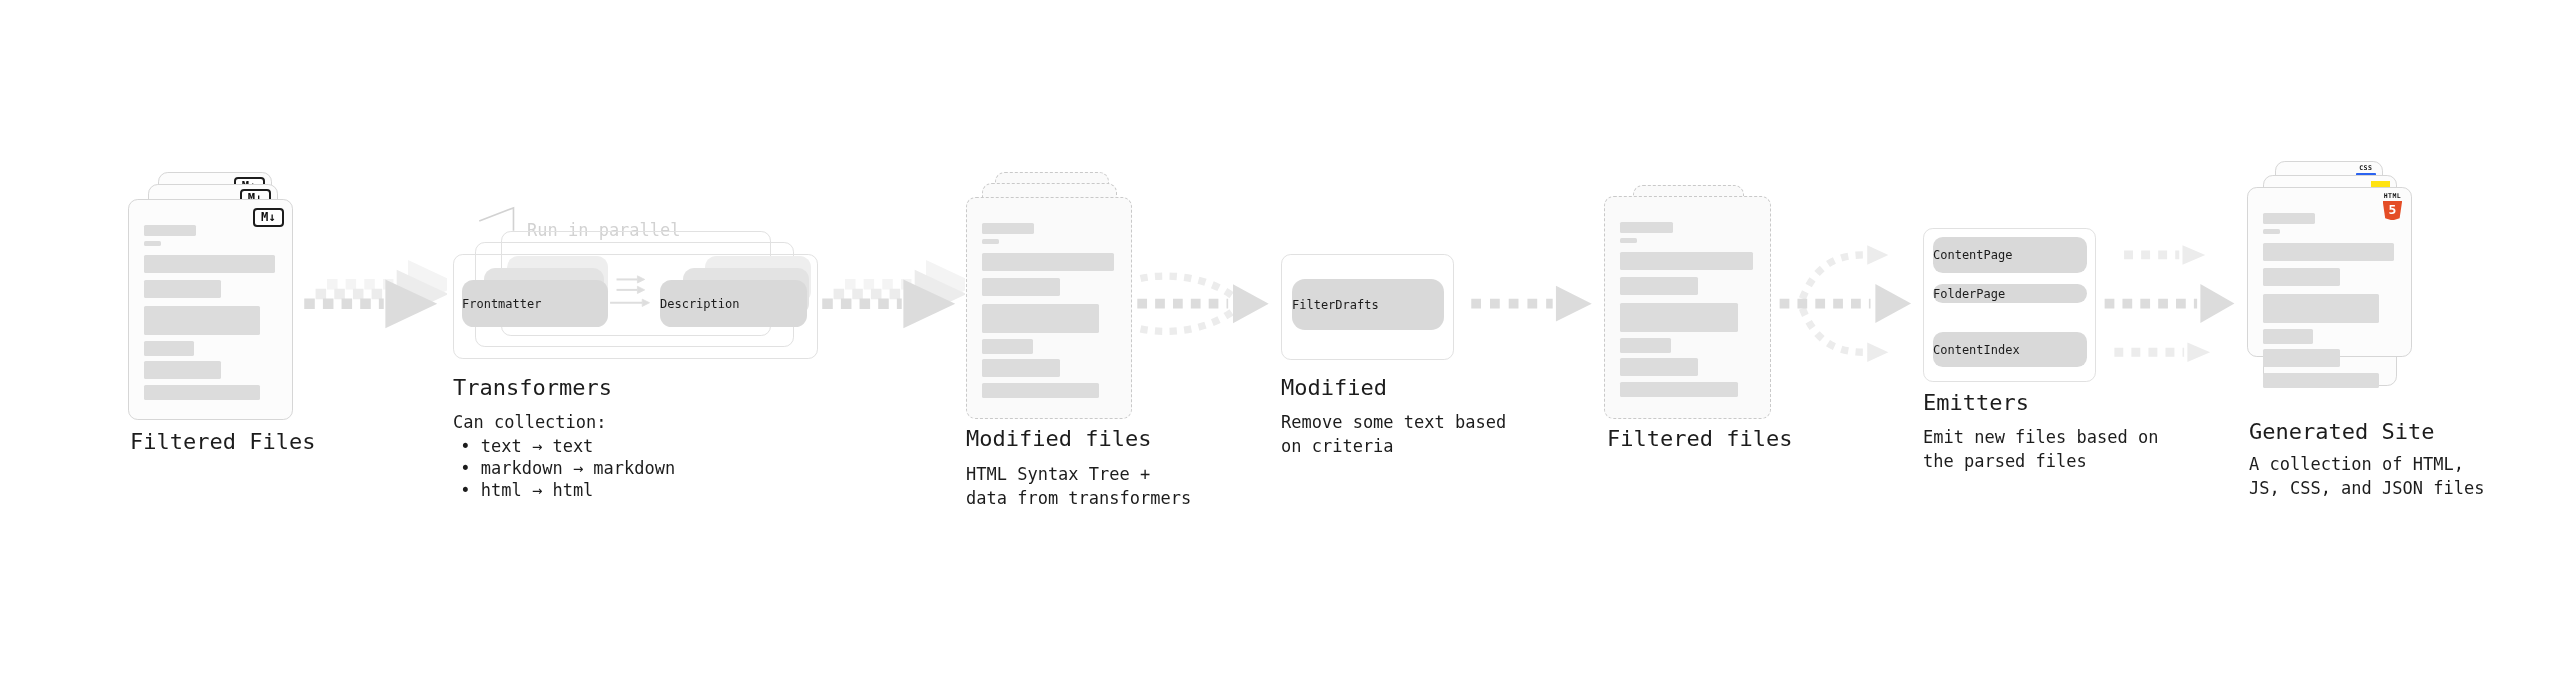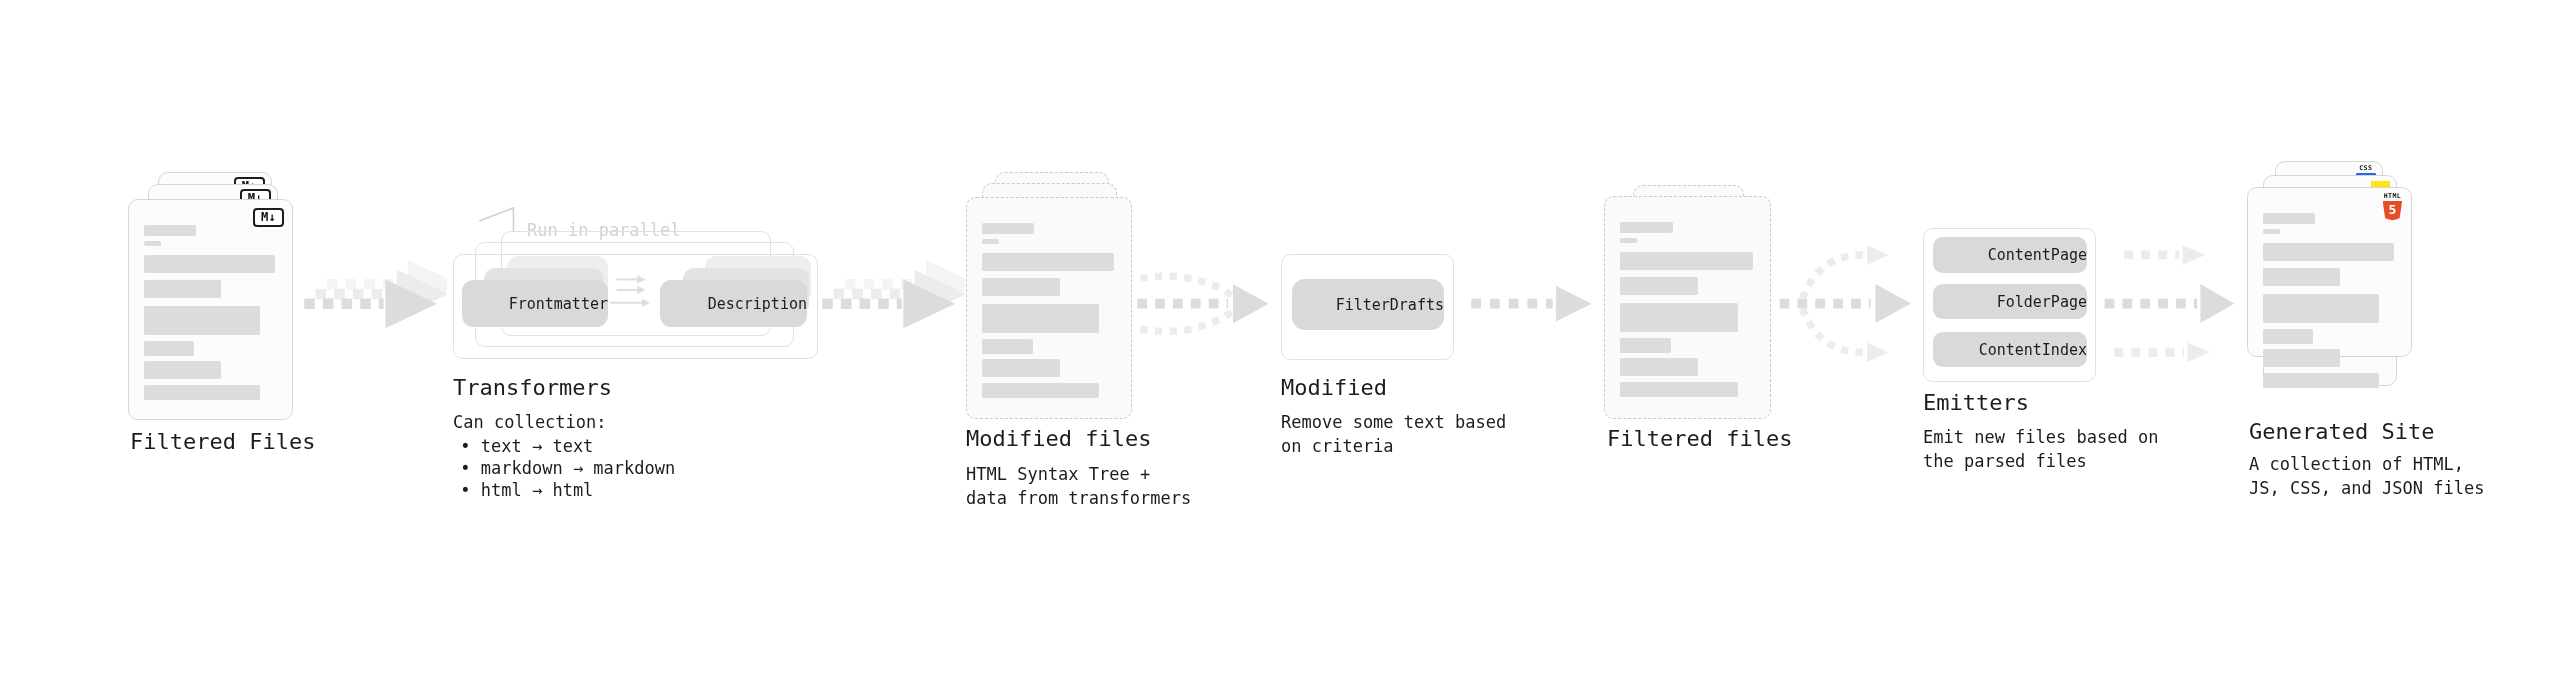--- a/index.html
+++ b/index.html
@@ -20,21 +20,21 @@
   .doc.dashed{background:var(--doc-dashed-bg);border:1.6px dashed var(--dashed-border)}
   .doc-bars{position:absolute;left:14.6px;right:14.6px;top:0;bottom:0}
   .bar{position:absolute;background:var(--bar);border-radius:1.6px}
   .md-badge{position:absolute;width:31px;height:18.7px;border:2.4px solid #1c1c1c;border-radius:4.1px;
     background:#fff;color:#111;font-weight:bold;font-size:12.2px;line-height:14px;text-align:center}
   .stage-label{position:absolute;font-size:22px;color:var(--text);white-space:nowrap}
   .stage-desc{position:absolute;font-size:17px;line-height:22px;color:var(--text);white-space:nowrap}
   .stage-desc div:first-child{margin-bottom:2.4px}
   .container-box{position:absolute;border:1.6px solid var(--box-border);border-radius:9.8px;background:transparent}
   .pill{position:absolute;background:var(--pill);border-radius:11.4px;display:flex;align-items:center;
-    justify-content:flex-end;font-size:15px;color:var(--text);white-space:nowrap;z-index:3}
+    justify-content:flex-start;font-size:12px;color:var(--text);white-space:nowrap;z-index:3}
   .pill.back1{background:var(--pill-mid);z-index:2}
   .pill.back2{background:var(--pill-light);z-index:2}
   .annotation{position:absolute;font-size:17px;color:var(--muted);white-space:nowrap}
   .z1{z-index:1}.z2{z-index:2}.z3{z-index:3}
   
   .css-badge{position:absolute;right:6.5px;top:3.3px;width:19.5px;text-align:center}
   .css-word{font-size:6.5px;font-weight:bold;color:#111;line-height:6.5px;letter-spacing:0.4px}
   .css-bar{height:3.3px;background:var(--css-blue);margin-top:0.8px;border-radius:0.8px}
   .js-badge{position:absolute;right:6.5px;top:4.9px;width:18.7px;height:9.8px;background:var(--js-yellow)}
   .html5-badge{position:absolute;right:8.1px;top:4.9px;width:21px;text-align:center}
@@ -209,21 +209,21 @@
     <polygon points="110,130 136,142 110,154" style="fill:var(--arrow-mid)"></polygon>
     <line x1="2" y1="82" x2="114" y2="82" stroke-width="12" stroke-dasharray="12 10" style="stroke:var(--arrow)"></line>
     <polygon points="120,58 164,82 120,106" style="fill:var(--arrow)"></polygon>
   </svg>
 
   <div>
     <div class="container-box z1" style="left:1923px;top:228px;width:173px;height:154px"></div>
     <div class="pill" style="left:1933px;top:237px;width:154px;height:36px;border-radius:9.8px">
         <span>ContentPage</span>
       </div>
-    <div class="pill" style="left:1933px;top:284px;width:154px;height:35px;border-radius:9.8px">
+    <div class="pill" style="left:1933px;top:284px;width:154px;height:19px;border-radius:9.8px">
         <span>FolderPage</span>
       </div>
     <div class="pill" style="left:1933px;top:332px;width:154px;height:35px;border-radius:9.8px">
         <span>ContentIndex</span>
       </div>
     <div class="stage-label" style="left:1923px;top:390px">Emitters</div>
     <div class="stage-desc" style="left:1923px;top:426px">
       <div>Emit new files based on</div>
       <div>the parsed files</div>
     </div>

